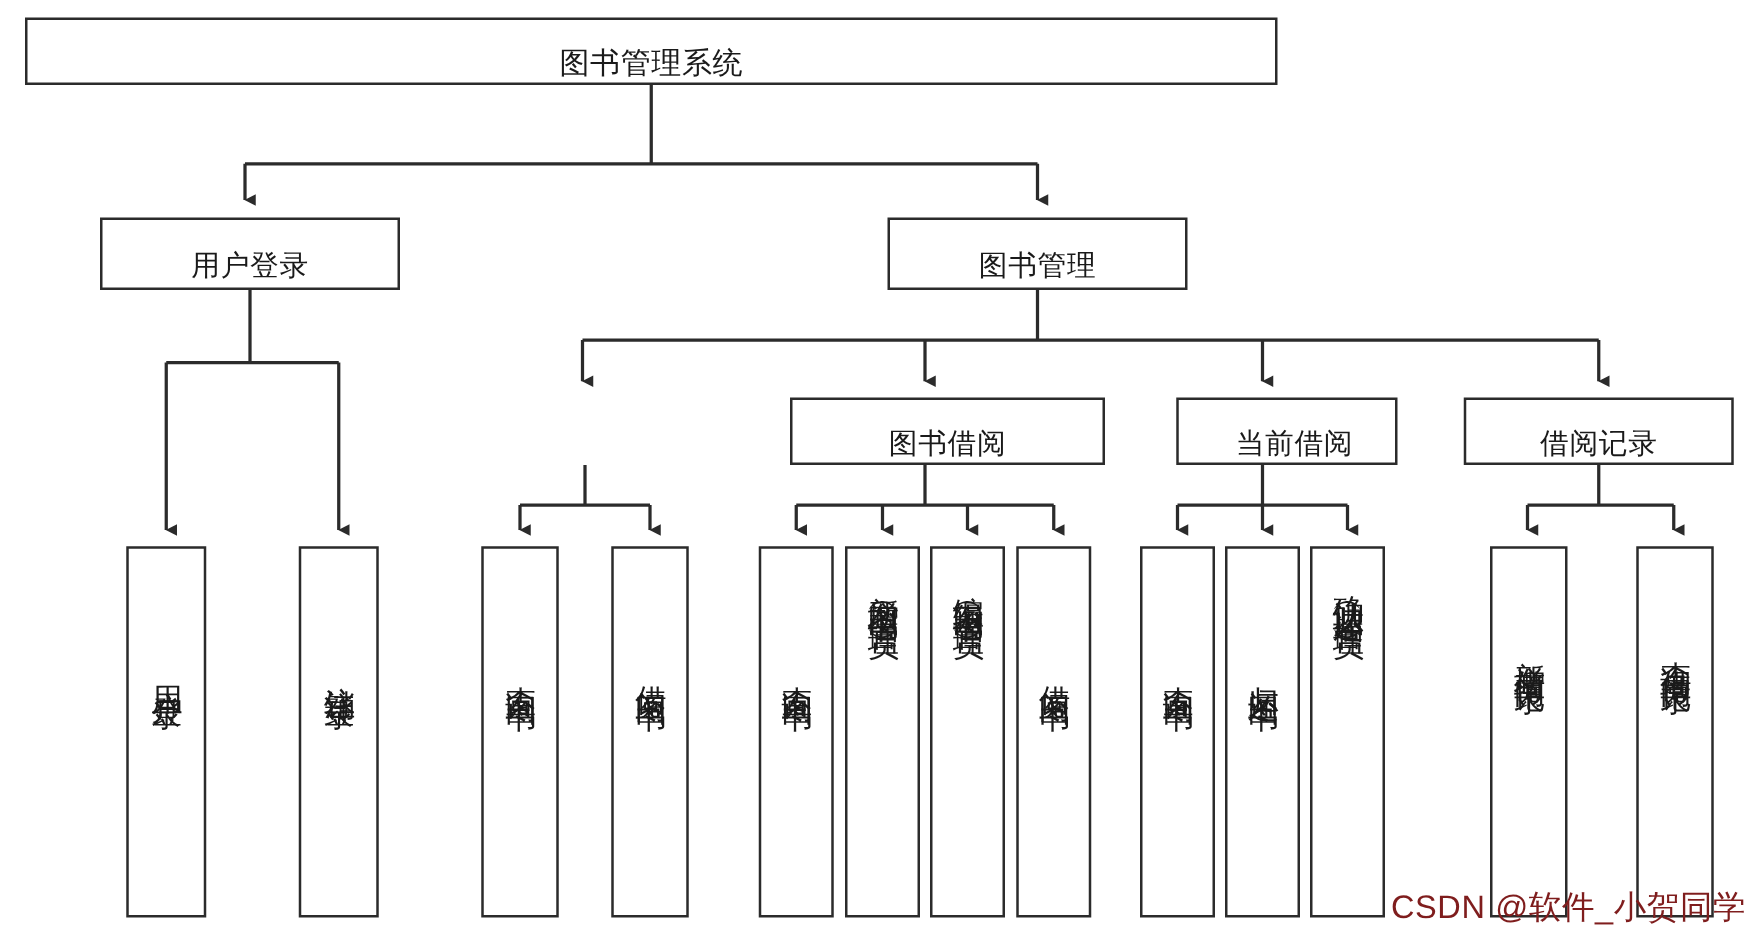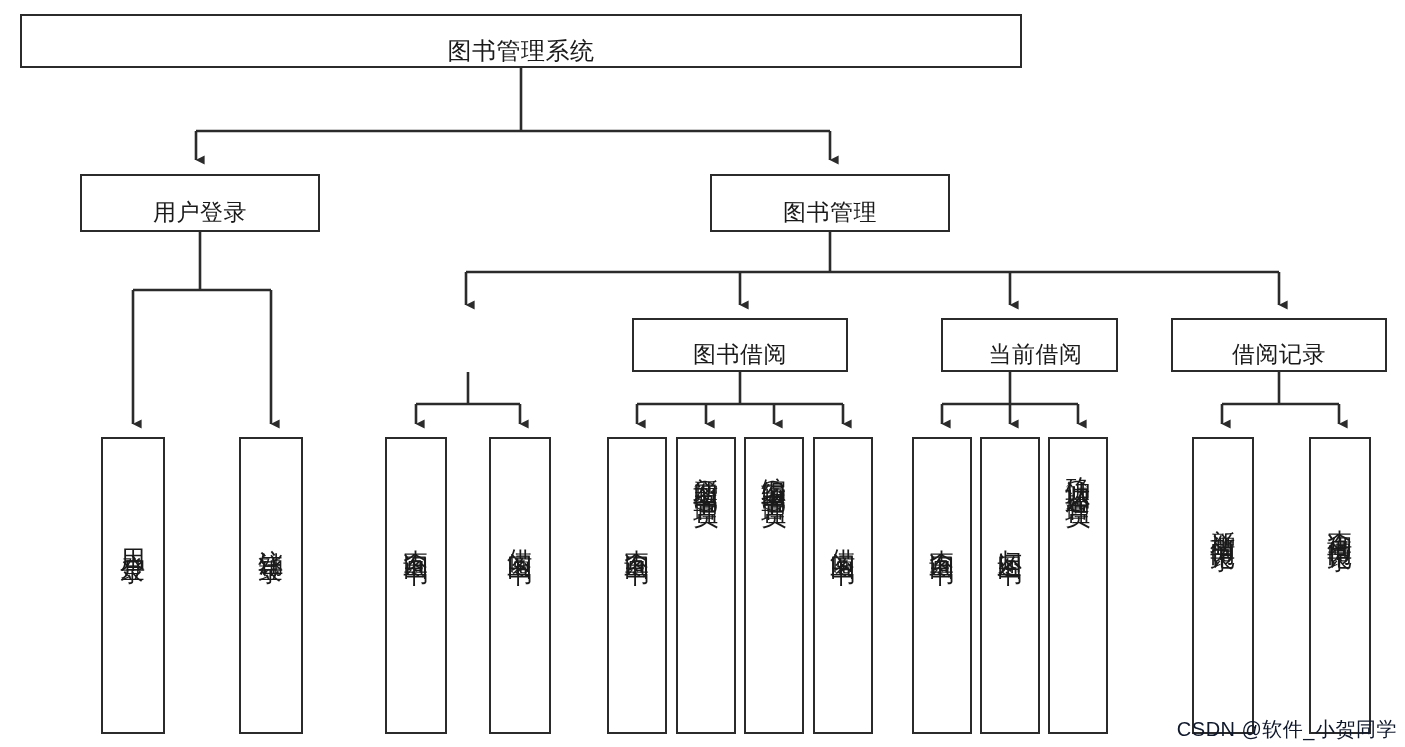--- a/index.html
+++ b/index.html
@@ -68,22 +68,22 @@
   .node.vert.midsmall .label{
     padding-top:58px;
   }
   .node.vert.top .label{
     padding-top:6px;
   }
   #watermark{
     position:absolute;
     right:8px;
     bottom:4px;
-    font-size:20px;
-    color:#0f172a;
+    font-size:26px;
+    color:#7f1d1d;
     letter-spacing:0.5px;
     z-index:3;
     white-space:nowrap;
   }
 </style>
 </head>
 <body>
 
 <div id="diagram">
 
@@ -143,21 +143,21 @@
 
   <div class="node horiz" style="left:80px; top:174px; width:240px; height:58px;">
     <span class="label">用户登录</span>
   </div>
 
   <div class="node horiz" style="left:710px; top:174px; width:240px; height:58px;align-items:center;">
     <span class="label">图书管理</span>
   </div>
 
 
-  <div class="node horiz" style="left:632px; top:318px; width:216px; height:54px;">
+  <div class="node horiz" style="left:632px; top:318px; width:252px; height:54px;">
     <span class="label">图书借阅</span>
   </div>
 
   <div class="node horiz" style="left:941px; top:318px; width:177px; height:54px;padding-left:12px;">
     <span class="label">当前借阅</span>
   </div>
 
   <div class="node horiz" style="left:1171px; top:318px; width:216px; height:54px;">
     <span class="label">借阅记录</span>
   </div>

